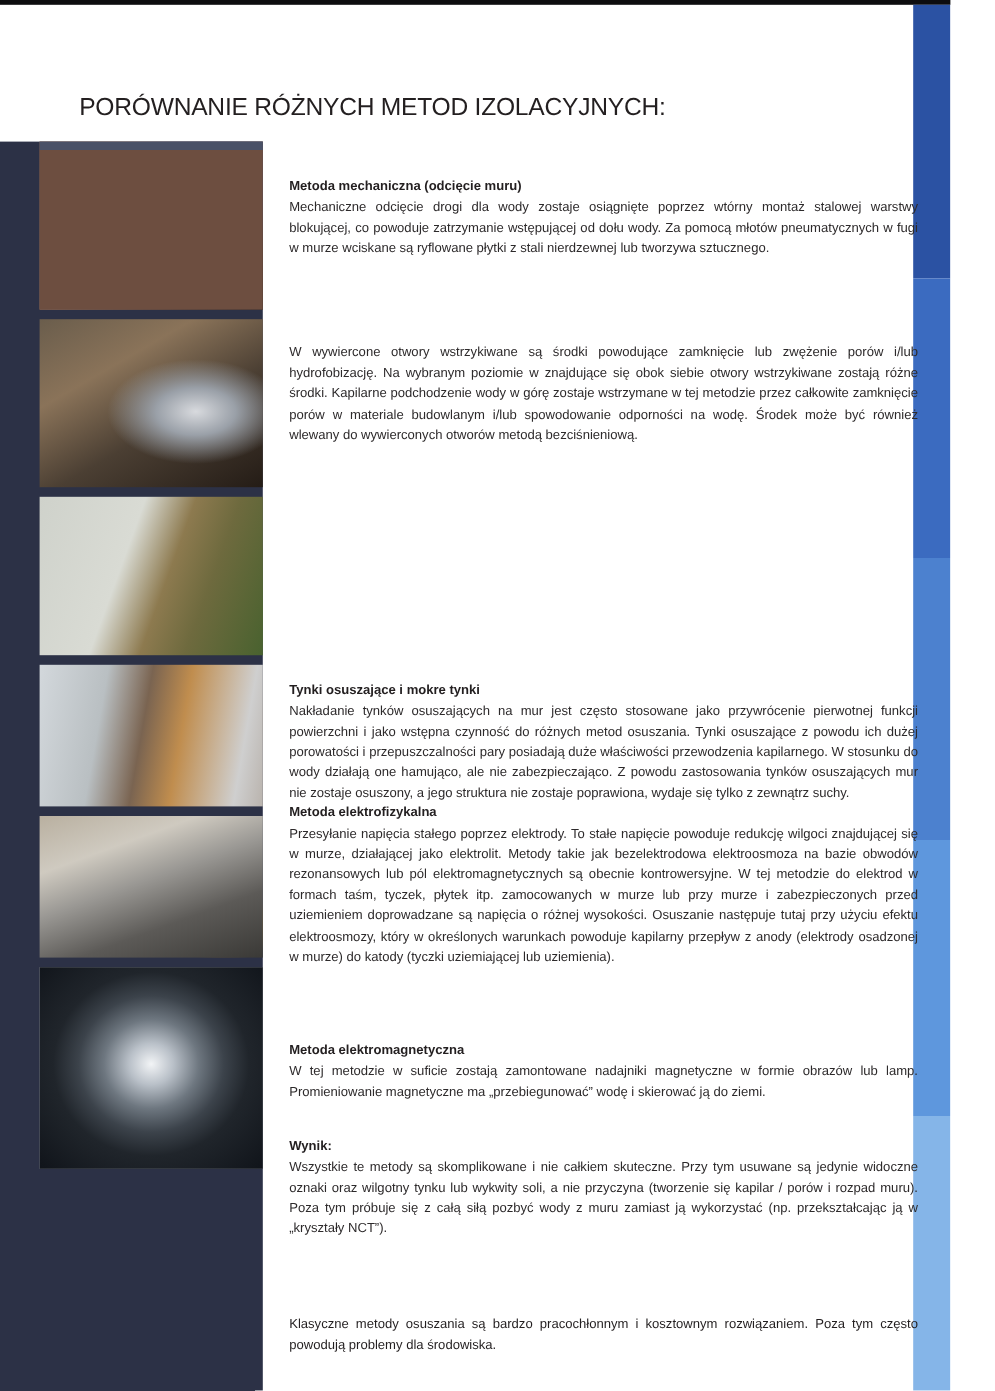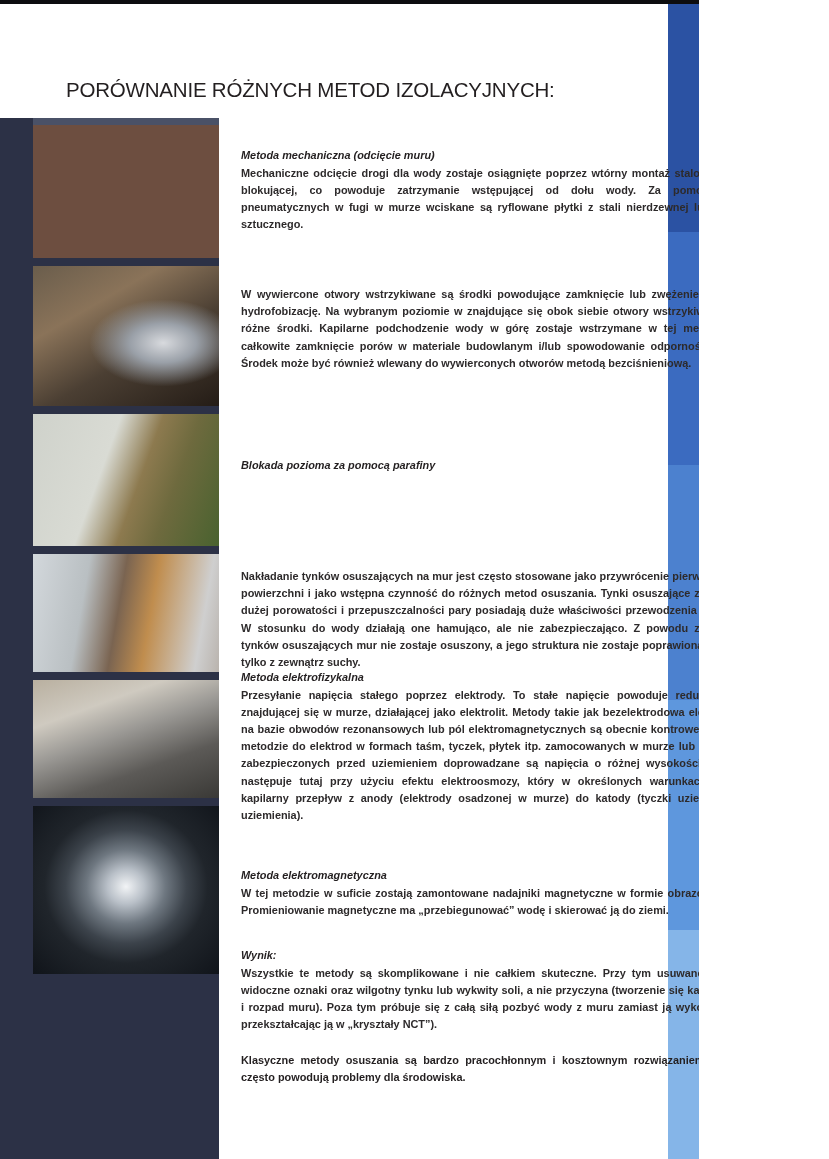--- a/index.html
+++ b/index.html
@@ -6,21 +6,21 @@
 
   html, body {
     width: 829px;
     height: 1159px;
     background: #ffffff;
     font-family: "Liberation Sans", sans-serif;
   }
 
   #page {
     position: relative;
-    width: 699px;
+    width: 792px;
     height: 1159px;
     background: #ffffff;
     overflow: hidden;
   }
 
   
   .top-rule {
     position: absolute;
     top: 0; left: 0;
     width: 829px;
@@ -96,35 +96,35 @@
     color: #231f20;
     white-space: nowrap;
   }
 
   .section-heading {
     font-size: 10.9px;
     font-weight: bold;
     color: #231f20;
     line-height: 15.5px;
     margin-bottom: 1px;
-    font-style: italic;
   }
 
   .section-body {
     font-size: 10.9px;
-    font-weight: 700;
+    font-weight: 400;
     color: #2d2a2b;
     line-height: 17.2px;
     text-align: justify;
     text-justify: inter-word;
   }
 
   .section-body.strong {
-    font-weight: bold;
+    font-weight: normal;
     color: #231f20;
+    margin-top: 44px;
   }
 
   
   .blk { position: absolute; left: 241px; width: 524px; }
   .blk-1 { top: 148px; }
   .blk-2 { top: 286px; }
   .blk-3 { top: 458px; }
   .blk-4 { top: 568px; }
   .blk-5 { top: 670px; }
   .blk-6 { top: 868px; }
@@ -162,24 +162,24 @@
   <div class="blk blk-1">
     <div class="section-heading">Metoda mechaniczna (odcięcie muru)</div>
     <div class="section-body">Mechaniczne odcięcie drogi dla wody zostaje osiągnięte poprzez wtórny montaż stalowej warstwy blokującej, co powoduje zatrzymanie wstępującej od dołu wody. Za pomocą młotów pneumatycznych w fugi w murze wciskane są ryflowane płytki z stali nierdzewnej lub tworzywa sztucznego.</div>
   </div>
 
   <div class="blk blk-2">
     <div class="section-body">W wywiercone otwory wstrzykiwane są środki powodujące zamknięcie lub zwężenie porów i/lub hydrofobizację. Na wybranym poziomie w znajdujące się obok siebie otwory wstrzykiwane zostają różne środki. Kapilarne podchodzenie wody w górę zostaje wstrzymane w tej metodzie przez całkowite zamknięcie porów w materiale budowlanym i/lub spowodowanie odporności na wodę. Środek może być również wlewany do wywierconych otworów metodą bezciśnieniową.</div>
   </div>
 
   <div class="blk blk-3">
-    <div class="section-heading">Blokada pozioma za pomocą parafiny</div>
   </div>
 
   <div class="blk blk-4">
+    <div class="section-heading">Tynki osuszające i mokre tynki</div>
     <div class="section-body">Nakładanie tynków osuszających na mur jest często stosowane jako przywrócenie pierwotnej funkcji powierzchni i jako wstępna czynność do różnych metod osuszania. Tynki osuszające z powodu ich dużej porowatości i przepuszczalności pary posiadają duże właściwości przewodzenia kapilarnego. W stosunku do wody działają one hamująco, ale nie zabezpieczająco. Z powodu zastosowania tynków osuszających mur nie zostaje osuszony, a jego struktura nie zostaje poprawiona, wydaje się tylko z zewnątrz suchy.</div>
   </div>
 
   <div class="blk blk-5">
     <div class="section-heading">Metoda elektrofizykalna</div>
     <div class="section-body">Przesyłanie napięcia stałego poprzez elektrody. To stałe napięcie powoduje redukcję wilgoci znajdującej się w murze, działającej jako elektrolit. Metody takie jak bezelektrodowa elektroosmoza na bazie obwodów rezonansowych lub pól elektromagnetycznych są obecnie kontrowersyjne. W tej metodzie do elektrod w formach taśm, tyczek, płytek itp. zamocowanych w murze lub przy murze i zabezpieczonych przed uziemieniem doprowadzane są napięcia o różnej wysokości. Osuszanie następuje tutaj przy użyciu efektu elektroosmozy, który w określonych warunkach powoduje kapilarny przepływ z anody (elektrody osadzonej w murze) do katody (tyczki uziemiającej lub uziemienia).</div>
   </div>
 
   <div class="blk blk-7">
     <div class="section-heading">Wynik:</div>

